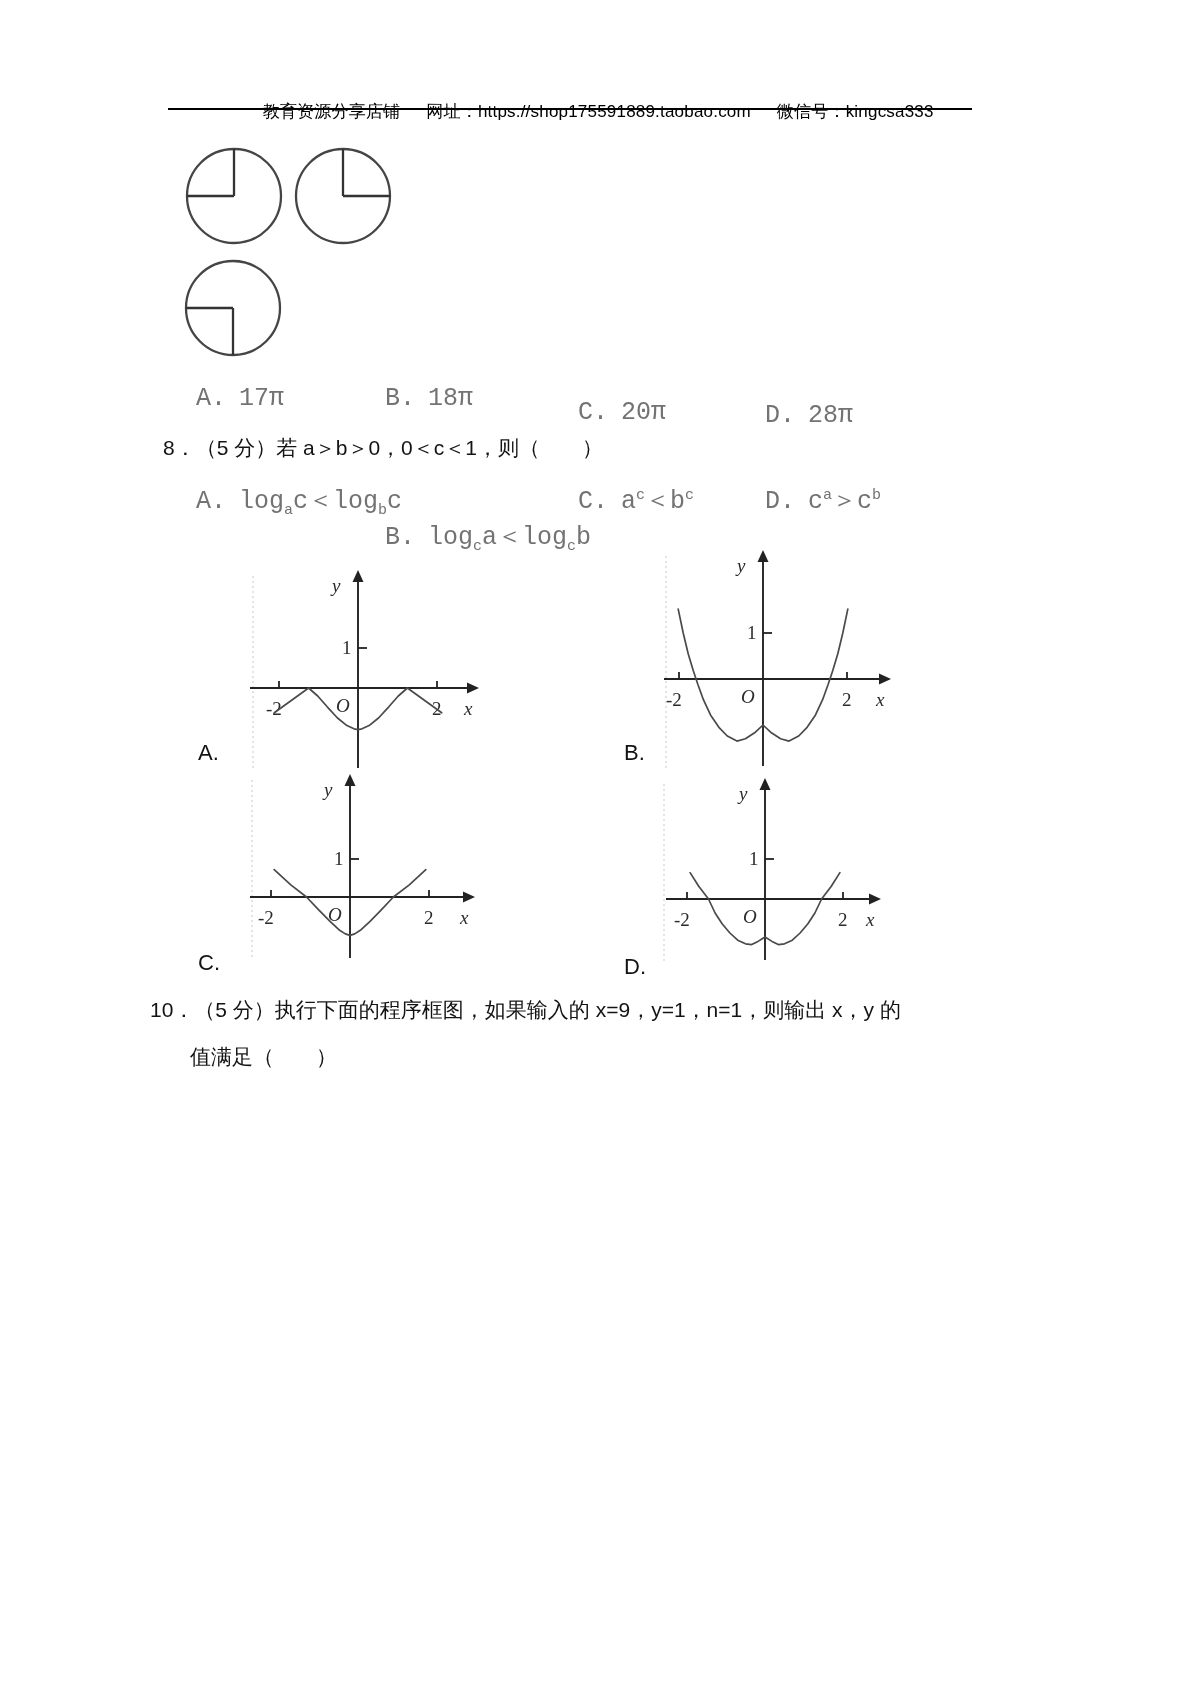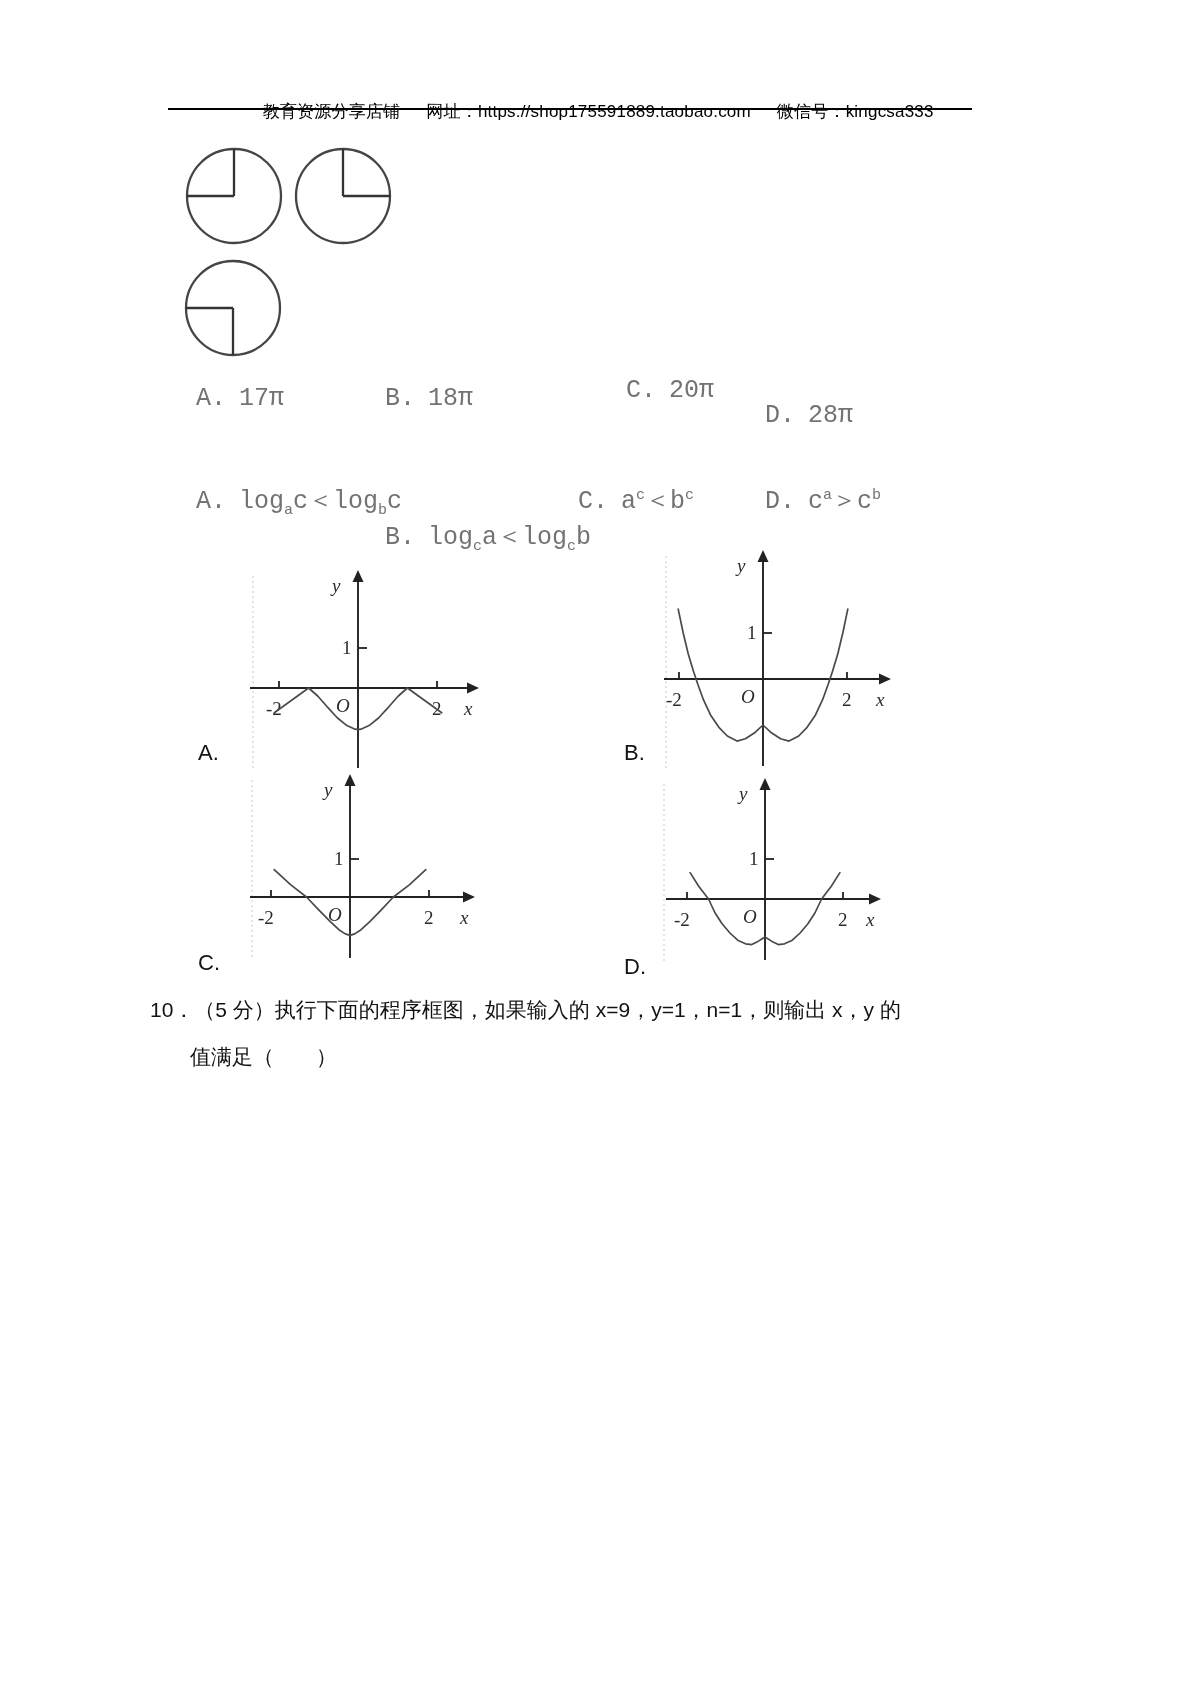--- a/index.html
+++ b/index.html
@@ -38,24 +38,25 @@
       <line x1="173" y1="19" x2="173" y2="66" stroke="#333" stroke-width="2.3"></line>
       <line x1="173" y1="66" x2="220" y2="66" stroke="#333" stroke-width="2.3"></line>
       <circle cx="63" cy="178" r="47" fill="none" stroke="#454545" stroke-width="2.3"></circle>
       <line x1="16" y1="178" x2="63" y2="178" stroke="#333" stroke-width="2.3"></line>
       <line x1="63" y1="178" x2="63" y2="225" stroke="#333" stroke-width="2.3"></line>
     </svg>
 
   <div>
     <div class="opt" style="left:196px;top:384px;"><span class="okey">A.</span><span>17π</span></div>
     <div class="opt" style="left:385px;top:384px;"><span class="okey">B.</span><span>18π</span></div>
-    <div class="opt" style="left:578px;top:376px;margin-left:48px;"><span class="okey">C.</span><span>20π</span></div>
+    <div class="opt" style="left:578px;top:398px;"><span class="okey">C.</span><span>20π</span></div>
     <div class="opt" style="left:765px;top:401px;"><span class="okey">D.</span><span>28π</span></div>
   </div>
 
+  <div class="stem" style="left:163px;top:434px;">8．（5 分）若 a＞b＞0，0＜c＜1，则（　　）</div>
   <div>
     <div class="opt" style="left:196px;top:483px;"><span class="okey">A.</span><span>log<sub>a</sub>c＜log<sub>b</sub>c</span></div>
     <div class="opt" style="left:385px;top:483px;margin-top:36px;"><span class="okey">B.</span><span>log<sub>c</sub>a＜log<sub>c</sub>b</span></div>
     <div class="opt" style="left:578px;top:483px;"><span class="okey">C.</span><span>a<sup>c</sup>＜b<sup>c</sup></span></div>
     <div class="opt" style="left:765px;top:483px;"><span class="okey">D.</span><span>c<sup>a</sup>＞c<sup>b</sup></span></div>
   </div>
 
 
   <svg class="graph" width="245" height="196" style="left: 240px; top: 572px;">
       <line x1="13" y1="4" x2="13" y2="196" stroke="#c9c9c9" stroke-width="1" stroke-dasharray="2 3"></line>

